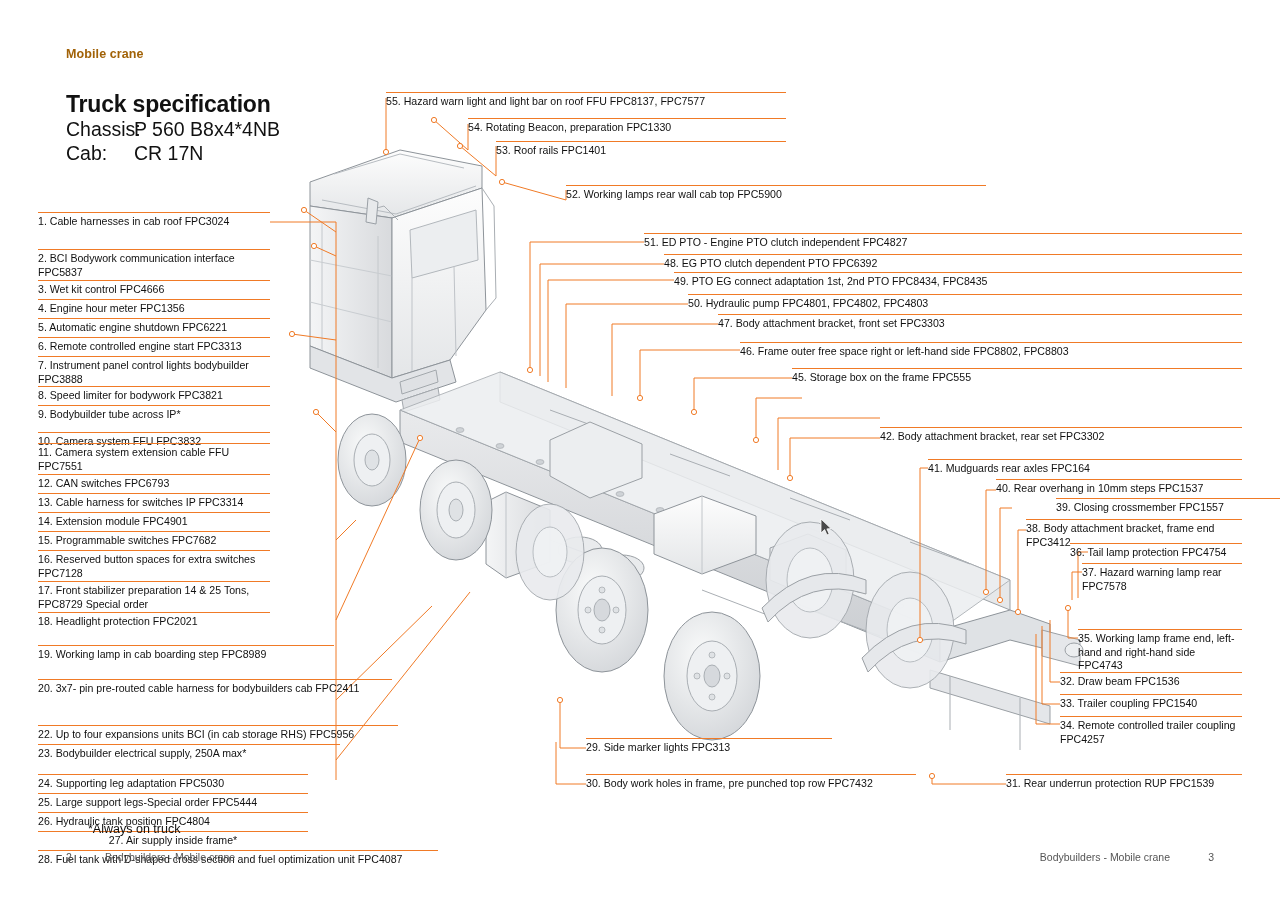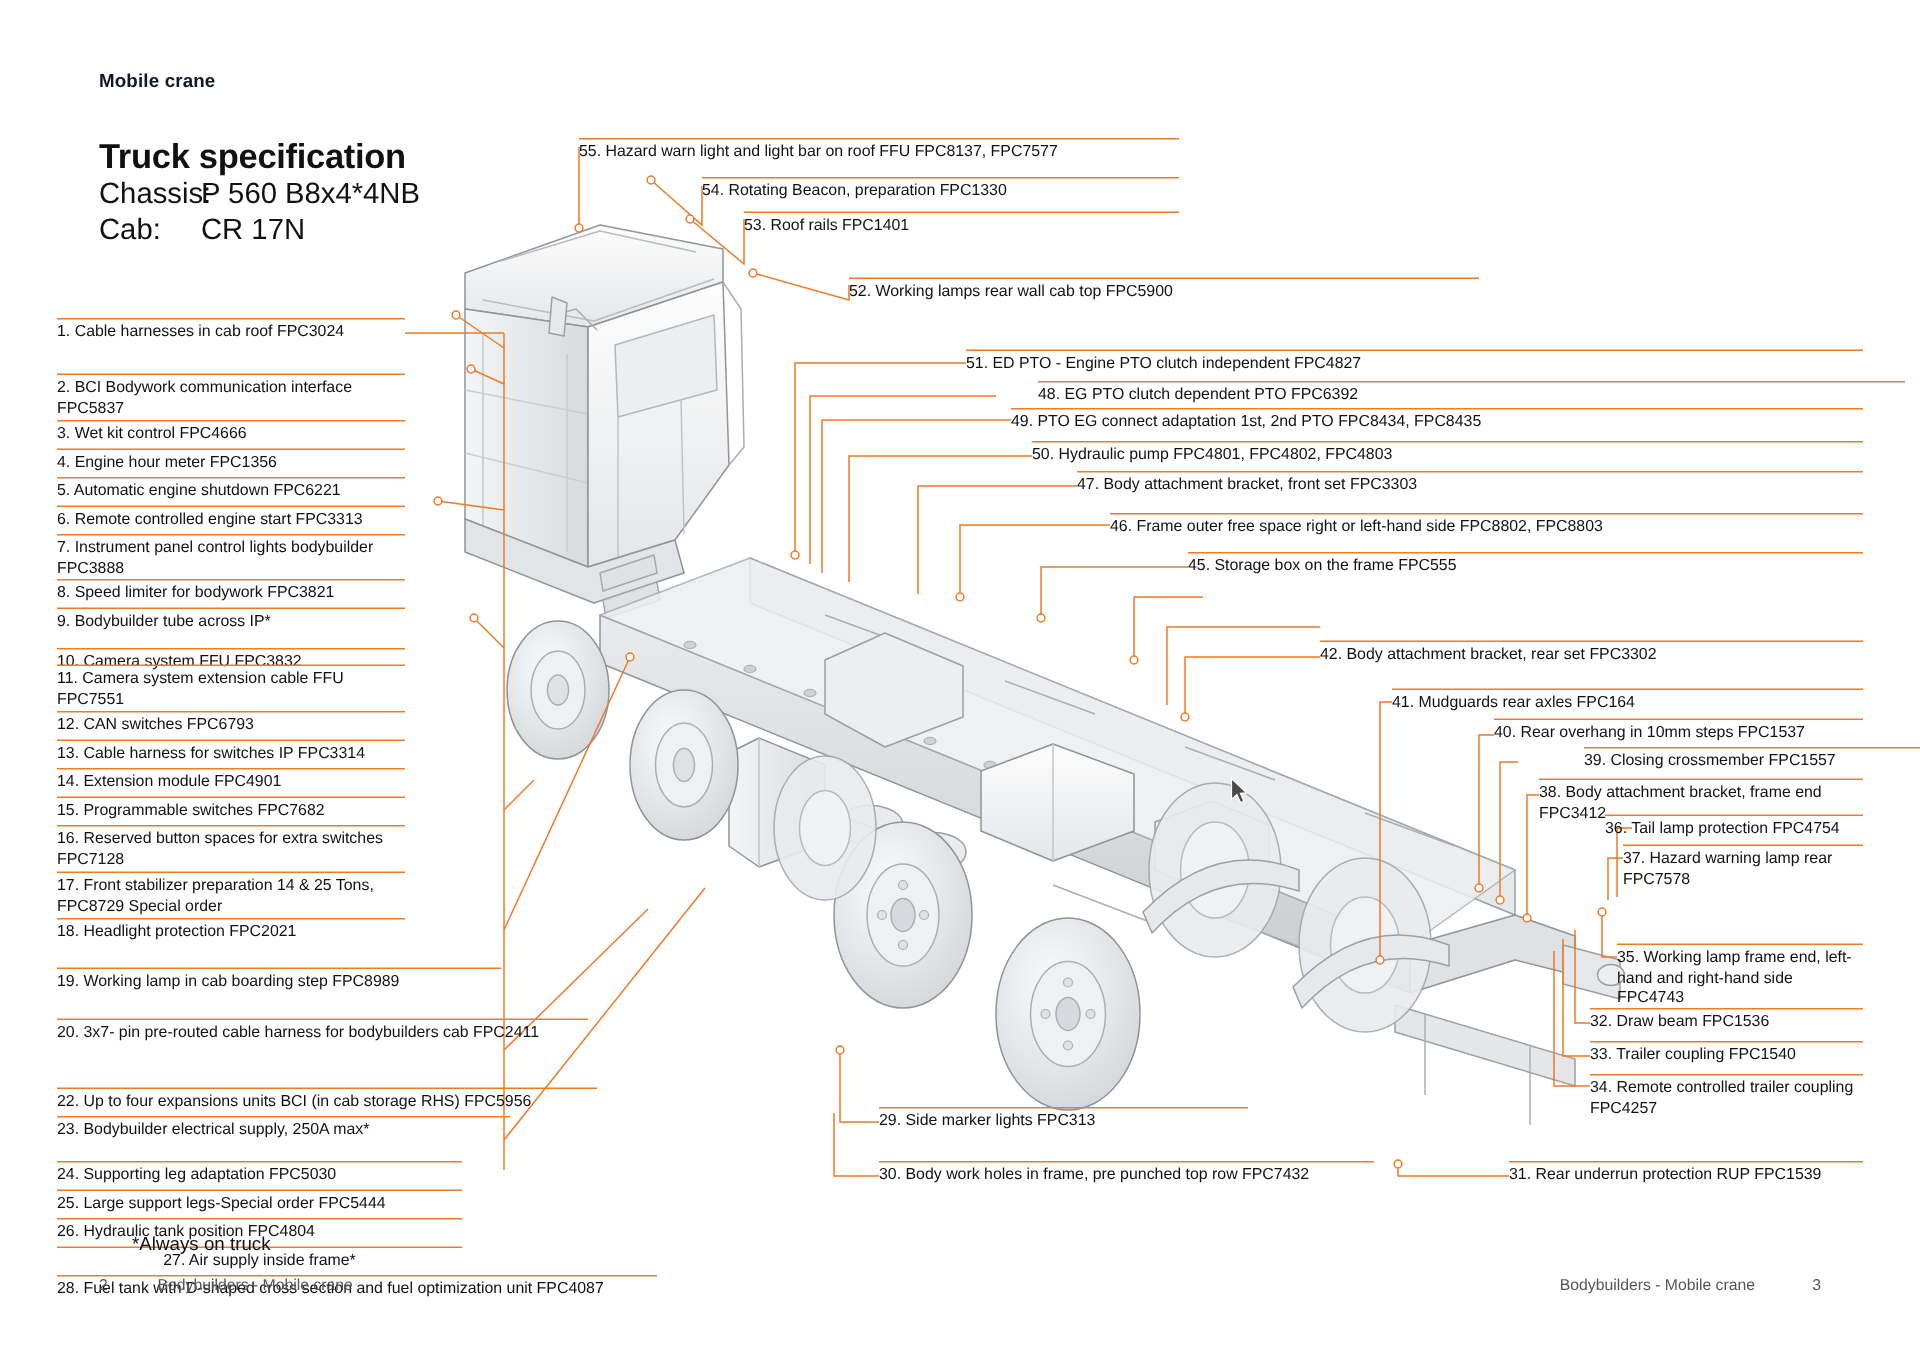--- a/index.html
+++ b/index.html
@@ -21,21 +21,21 @@
   }
 
   
   .doc-header {
     position: absolute;
     left: 66px;
     top: 47px;
     font-size: 12.5px;
     font-weight: bold;
     letter-spacing: .1px;
-    color: #0f172a;
+    color: #a16207;
   }
   .spec-block {
     position: absolute;
     left: 66px;
     top: 90px;
     line-height: 1.22;
   }
   .spec-title {
     font-size: 23px;
     font-weight: bold;
@@ -392,21 +392,21 @@
   <div class="callout right-anchor" style="left:1032px; top:498px; width:230px;margin-left:24px;">39. Closing crossmember FPC1557</div>
   <div class="callout right-anchor" style="left:996px; top:479px; width:246px;">40. Rear overhang in 10mm steps FPC1537</div>
   <div class="callout right-anchor" style="left:928px; top:459px; width:314px;">41. Mudguards rear axles FPC164</div>
 
   <div class="callout right-anchor" style="left:880px; top:427px; width:362px;">42. Body attachment bracket, rear set FPC3302</div>
   <div class="callout right-anchor" style="left:792px; top:368px; width:450px;">45. Storage box on the frame FPC555</div>
   <div class="callout right-anchor" style="left:740px; top:342px; width:502px;">46. Frame outer free space right or left-hand side FPC8802, FPC8803</div>
   <div class="callout right-anchor" style="left:718px; top:314px; width:524px;">47. Body attachment bracket, front set FPC3303</div>
   <div class="callout right-anchor" style="left:688px; top:294px; width:554px;">50. Hydraulic pump FPC4801, FPC4802, FPC4803</div>
   <div class="callout right-anchor" style="left:674px; top:272px; width:568px;">49. PTO EG connect adaptation 1st, 2nd PTO FPC8434, FPC8435</div>
-  <div class="callout right-anchor" style="left:664px; top:254px; width:578px;margin-left:28px;">48. EG PTO clutch dependent PTO FPC6392</div>
+  <div class="callout right-anchor" style="left:664px; top:254px; width:578px;">48. EG PTO clutch dependent PTO FPC6392</div>
   <div class="callout right-anchor" style="left:644px; top:233px; width:598px;">51. ED PTO - Engine PTO clutch independent FPC4827</div>
 
   <div class="callout right-anchor" style="left:566px; top:185px; width:420px;">52. Working lamps rear wall cab top FPC5900</div>
   <div class="callout right-anchor" style="left:496px; top:141px; width:290px;">53. Roof rails FPC1401</div>
   <div class="callout right-anchor" style="left:468px; top:118px; width:318px;">54. Rotating Beacon, preparation FPC1330</div>
   <div class="callout right-anchor" style="left:386px; top:92px; width:400px;">55. Hazard warn light and light bar on roof FFU FPC8137, FPC7577</div>
 
   <div class="always-note">*Always on truck</div>
 
   <div class="footer">

